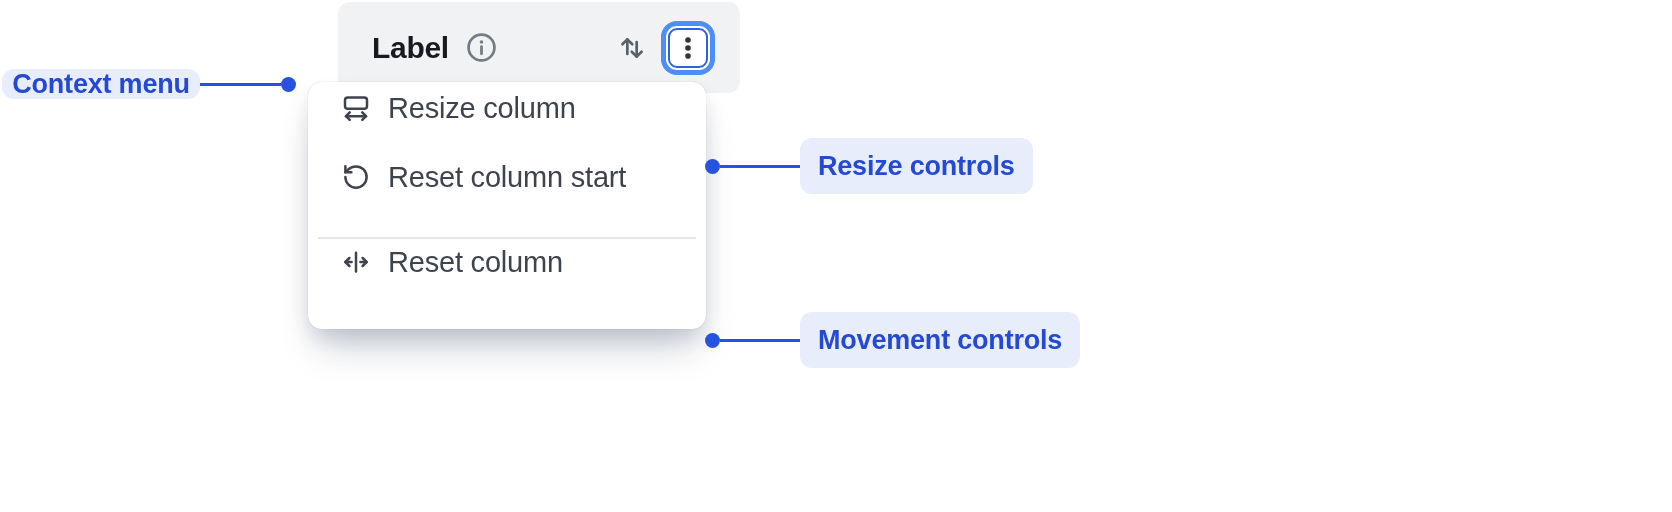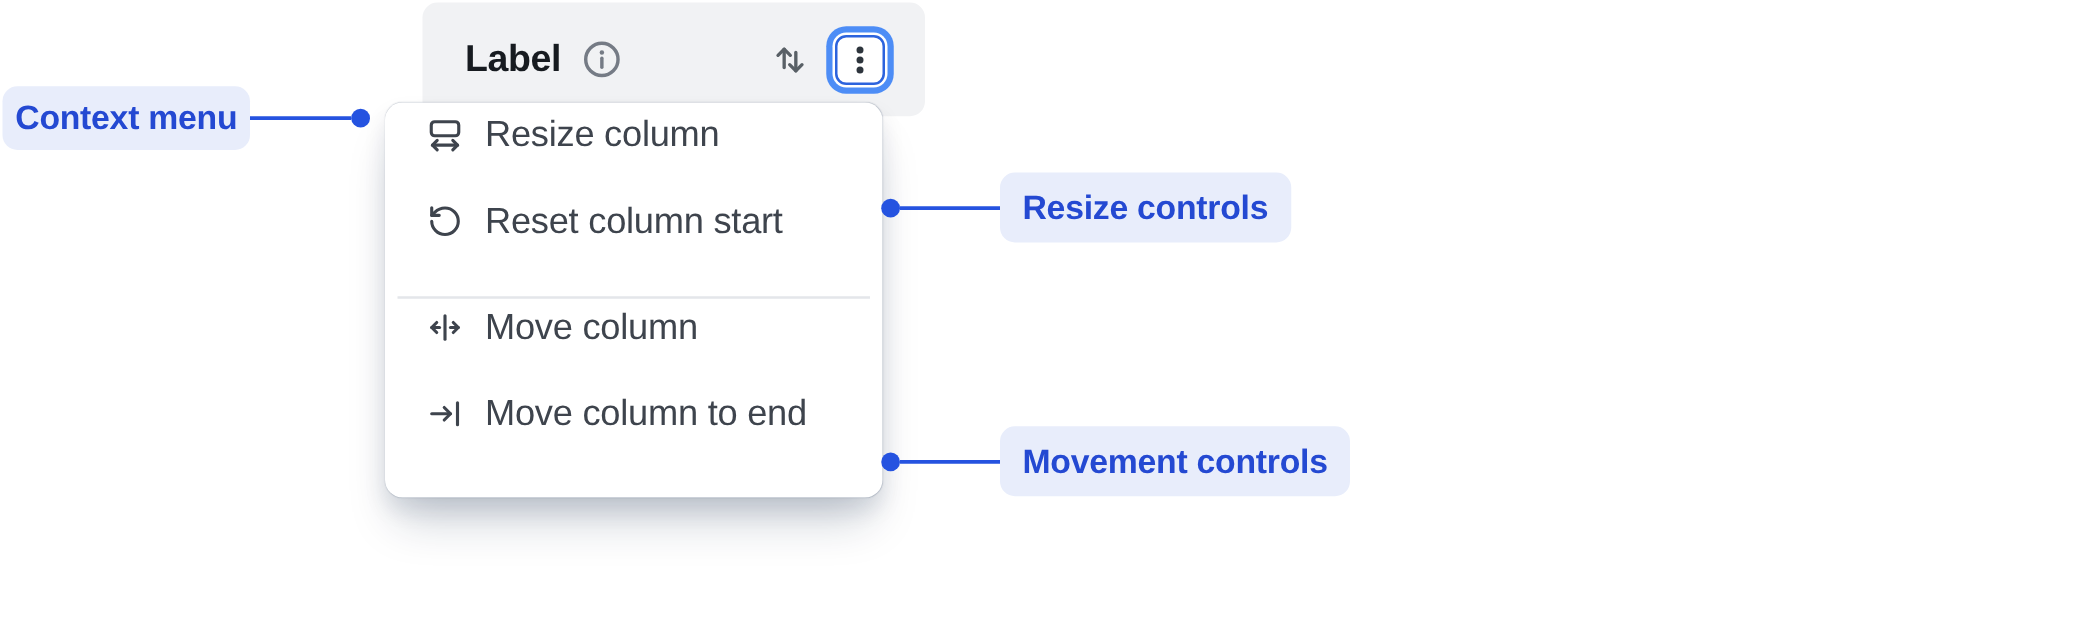--- a/index.html
+++ b/index.html
@@ -105,31 +105,31 @@
     font-size: 27px;
     font-weight: 600;
     letter-spacing: -0.2px;
     height: 56px;
     display: inline-flex;
     align-items: center;
     justify-content: center;
     padding: 0 18px;
     white-space: nowrap;
   }
-  .ann-pill.fixed-w { width: 198px; height: 51px; padding: 14px; }
+  .ann-pill.fixed-w { width: 198px; height: 30px; padding: 14px; }
   .ann-line { height: 3px; background: #2553e0; flex: 0 0 auto; }
   .ann-dot {
     width: 15px; height: 15px;
     border-radius: 50%;
     background: #2553e0;
     flex: 0 0 auto;
   }
   #ann-context   { left: 2px;     top: 69px;  }
   #ann-resize    { left: 705px;   top: 138px; }
-  #ann-movement  { left: 705px;   top: 341px; }
+  #ann-movement  { left: 705px;   top: 312px; }
 
   svg { display: block; }
 </style>
 </head>
 <body>
 
 <div class="canvas">
 
   <div class="col-header">
     <span class="col-title">Label</span>
@@ -189,34 +189,24 @@
     <div class="menu-item">
       <span class="mi-icon">
         <svg width="30" height="30" viewBox="0 0 24 24" fill="none" stroke="currentColor" stroke-width="2" stroke-linecap="round" stroke-linejoin="round">
           <line x1="12" y1="4.5" x2="12" y2="19.5"></line>
           <line x1="3.5" y1="12" x2="8.5" y2="12"></line>
           <path d="M6.7 8.8 L3.5 12 L6.7 15.2"></path>
           <line x1="15.5" y1="12" x2="20.5" y2="12"></line>
           <path d="M17.3 8.8 L20.5 12 L17.3 15.2"></path>
         </svg>
       </span>
-      <span class="mi-label">Move column</span>
+      <span class="mi-label">Reset column</span>
     </div>
 
 
-    <div class="menu-item">
-      <span class="mi-icon">
-        <svg width="30" height="30" viewBox="0 0 24 24" fill="none" stroke="currentColor" stroke-width="2" stroke-linecap="round" stroke-linejoin="round">
-          <line x1="20" y1="5" x2="20" y2="19"></line>
-          <line x1="3.5" y1="12" x2="15.5" y2="12"></line>
-          <path d="M11.5 8 L15.5 12 L11.5 16"></path>
-        </svg>
-      </span>
-      <span class="mi-label">Move column to end</span>
-    </div>
 
   </div>
 
   <div class="annotation" id="ann-context">
     <span class="ann-pill fixed-w">Context menu</span>
     <span class="ann-line" style="width:81px"></span>
     <span class="ann-dot"></span>
   </div>
 
   <div class="annotation" id="ann-resize">

